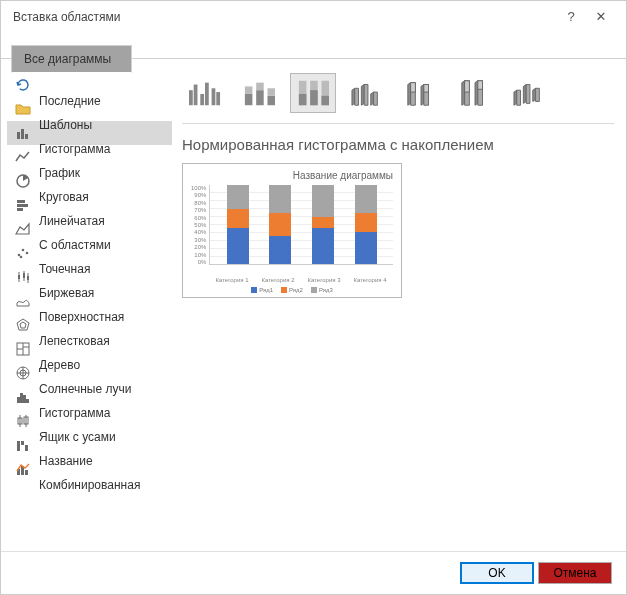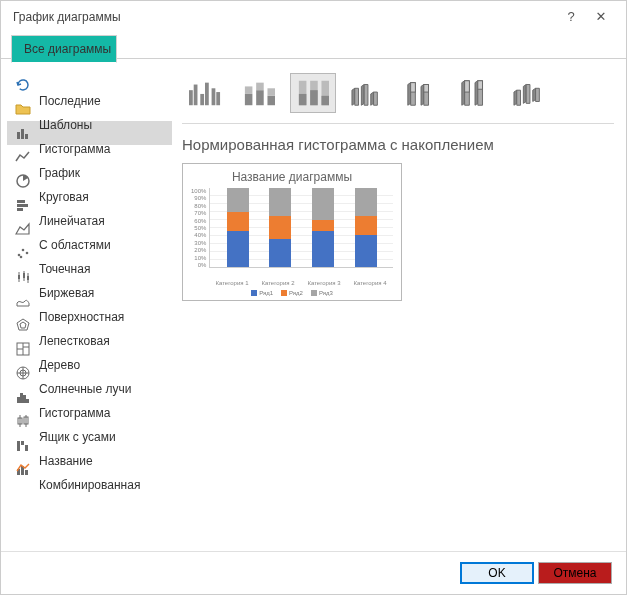--- a/index.html
+++ b/index.html
@@ -26,26 +26,26 @@
   .titlebar .tbtn {
     width: 30px; text-align: center; font-size: 13px; color: #555;
     cursor: pointer;
   }
   .tabs {
     border-bottom: 1px solid #d0d0d0;
     padding-left: 10px;
     display: flex;
   }
   .tab {
-    padding: 6px 5px 6px 12px;
+    padding: 6px 20px 6px 12px;
     border: 1px solid #d0d0d0;
     border-bottom: 1px solid #fff;
-    background: #14b8a6;
+    background: #a3a3a3;
     position: relative;
-    top: 5px;
+    top: 15px;
     cursor: pointer;
   }
   .content {
     flex: 1;
     display: flex;
     padding: 10px 12px 10px 6px;
     overflow: hidden;
   }
   .sidebar {
     width: 165px;
@@ -97,22 +97,22 @@
     color: #5a5a5a;
     margin: 4px 0 10px 0;
   }
   .preview {
     width: 220px;
     border: 1px solid #b8b8b8;
     padding: 6px 8px 4px 8px;
     background: #fff;
   }
   .preview .ptitle {
-    text-align: center;
-    font-size: 12px;
+    text-align: right;
+    font-size: 10px;
     color: #666;
     margin-bottom: 4px;
   }
   .chart-area {
     display: flex;
     height: 90px;
   }
   .yaxis {
     display: flex; flex-direction: column; justify-content: space-between;
     font-size: 6px; color: #888; text-align: right; padding-right: 3px;
@@ -154,21 +154,21 @@
   .btn {
     min-width: 74px; height: 22px; border: 1px solid #adadad; background: #b91c1c;
     font-size: 12px; cursor: pointer;
   }
   .btn.primary { border: 1px solid #0078d7; background: #e5f1fb; box-shadow: 0 0 0 1px #0078d7 inset; }
 </style>
 </head>
 <body>
 
 <div class="titlebar">
-  <span class="title">График диаграммы</span>
+  <span class="title">Вставка областями</span>
   <span class="tbtn">?</span>
   <span class="tbtn">✕</span>
 </div>
 
 <div class="tabs">
   <div class="tab">Все диаграммы</div>
 </div>
 
 <div class="content">
 

